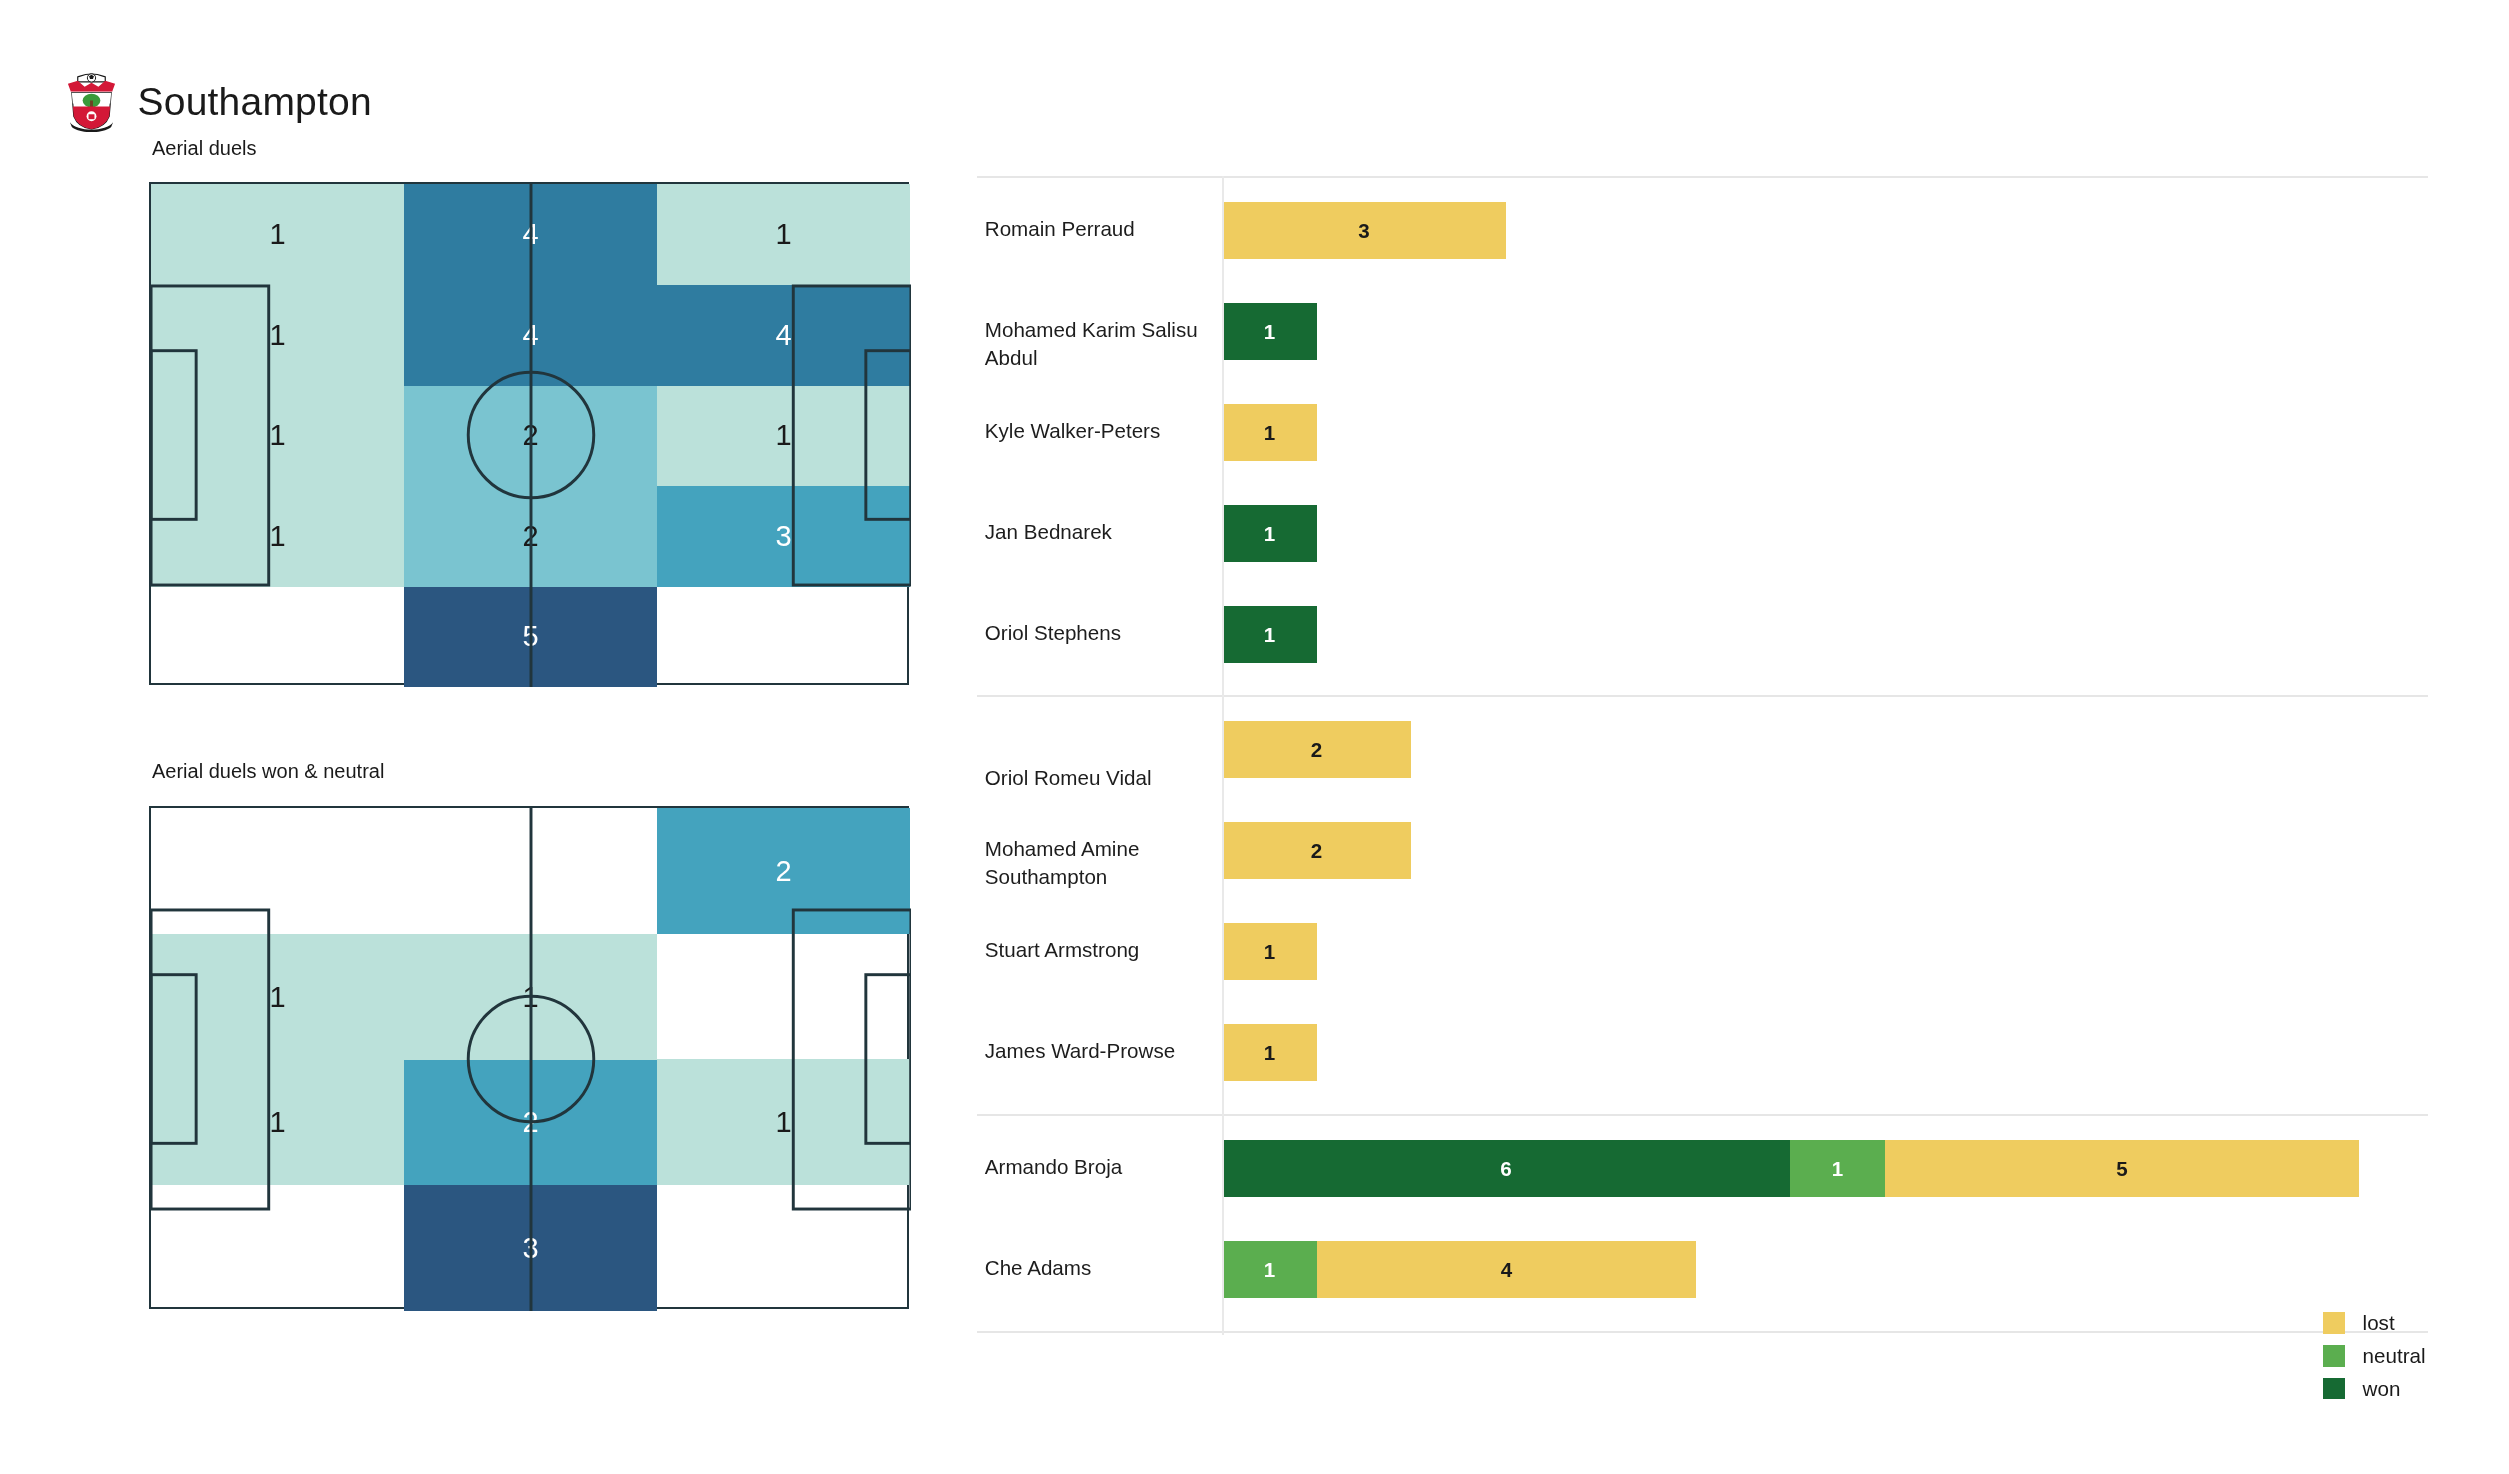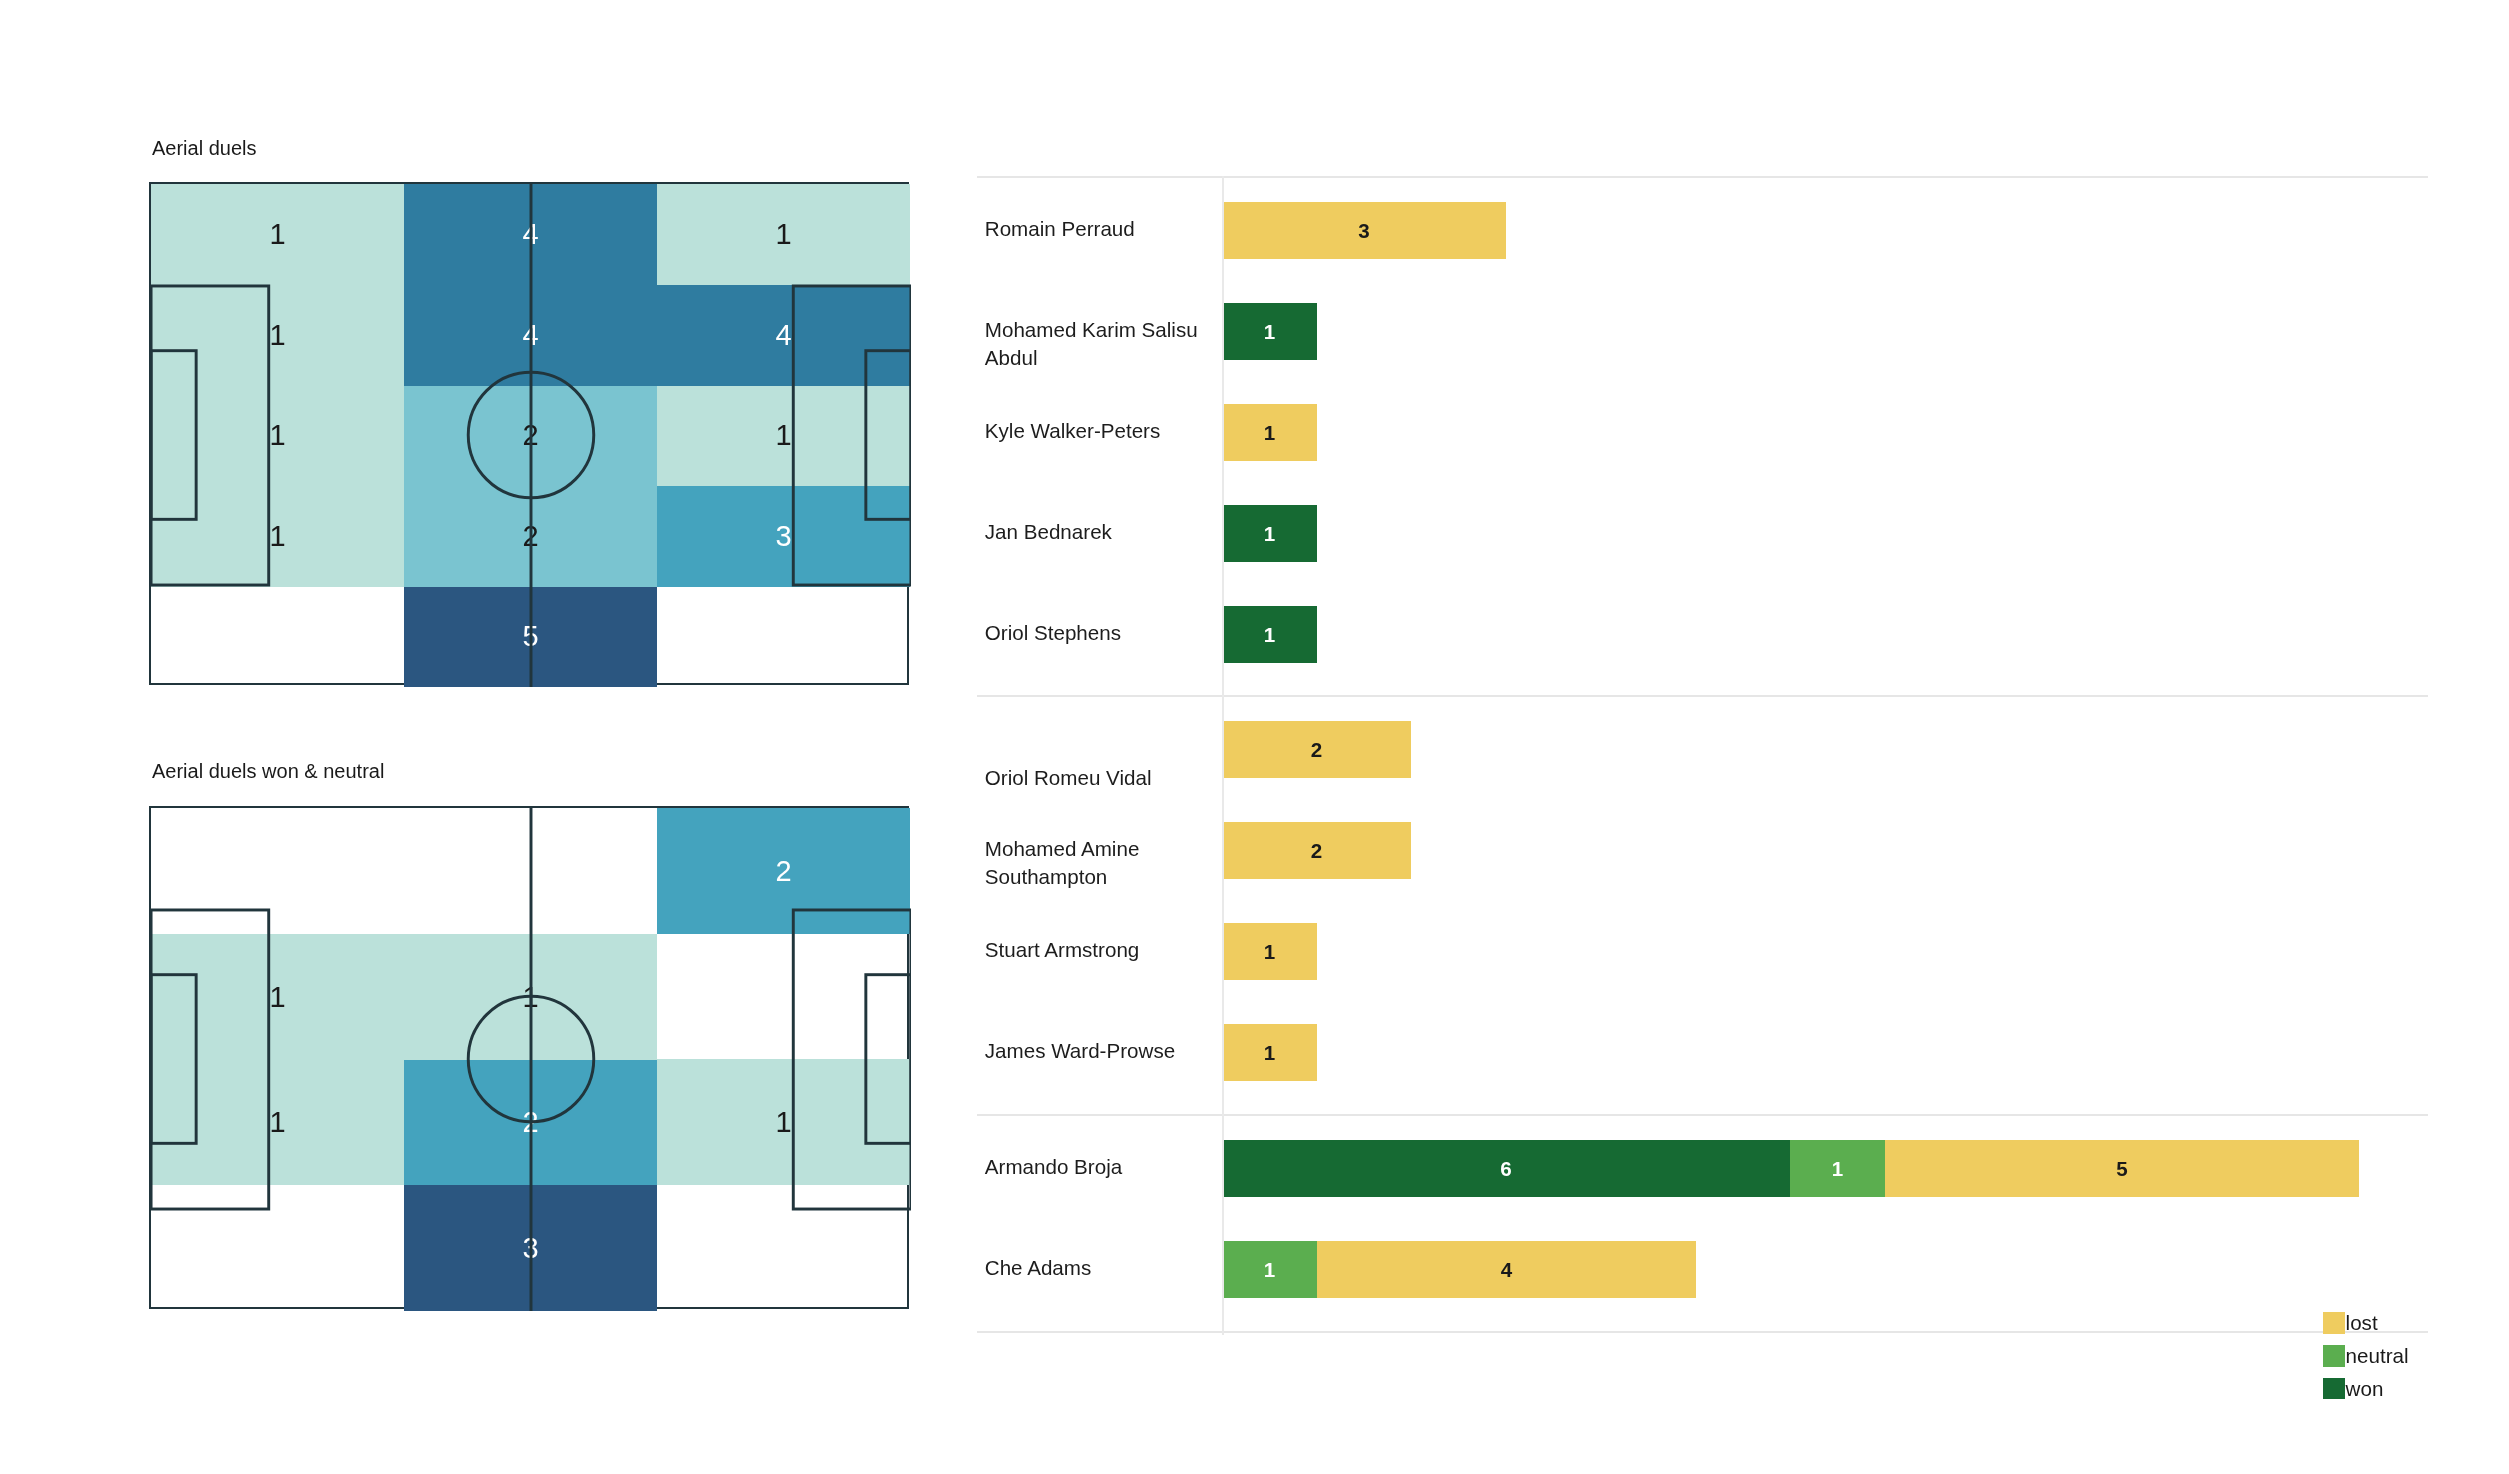--- a/index.html
+++ b/index.html
@@ -60,29 +60,49 @@
   .seg {
     display: flex; align-items: center; justify-content: center;
     font-size: 20.6px; font-weight: bold;
   }
   .seg.lost  { color: #1a1a1a; }
   .seg.neutral { color: #ffffff; }
   .seg.won   { color: #ffffff; }
 
   
   .legend { position: absolute; }
-  .legend-item { display: flex; align-items: center; gap: 1px; margin-bottom: 8.8px; }
+  .legend-item { display: flex; align-items: center; gap: 18px; margin-bottom: 8.8px; }
   .swatch { width: 21.6px; height: 21.6px; display: block; }
   .legend-label { font-size: 20.6px; color: #1a1a1a; }
 </style>
 </head>
 <body>
 
 <div id="root">
 
+  <div class="team-header">
+    <div class="crest">
+      <svg width="57" height="61" viewBox="0 0 58 62">
+        <path d="M29 3 C22 3 18 5 15 6 L15 11 L43 11 L43 6 C40 5 36 3 29 3Z" fill="#ffffff" stroke="#1a1a1a" stroke-width="1.2"></path>
+        <circle cx="29" cy="7" r="4.2" fill="#ffffff" stroke="#1a1a1a" stroke-width="1"></circle>
+        <path d="M26.5 5.3 l2.5 -1.4 2.5 1.4 -1 2.8 h-3 z" fill="#1a1a1a"></path>
+        <path d="M5 13 L15 10 L22 16 L29 12 L36 16 L43 10 L53 13 L50 21 L8 21 Z" fill="#d31837"></path>
+        <path d="M8 21 L50 21 L50 24 L8 24 Z" fill="#ffffff"></path>
+        <path d="M9 22 L49 22 L47 46 C44 54 36 58 29 59 C22 58 14 54 11 46 Z" fill="#ffffff" stroke="#1a1a1a" stroke-width="1.2"></path>
+        <path d="M9 22 L49 22 L48 33 L10 33 Z" fill="#ffffff"></path>
+        <ellipse cx="29" cy="30" rx="9" ry="7" fill="#3a9a3a"></ellipse>
+        <rect x="27.5" y="30" width="3" height="7" fill="#6b4423"></rect>
+        <path d="M10 36 L48 36 L47 46 C44 54 36 58 29 59 C22 58 14 54 11 46 Z" fill="#d31837"></path>
+        <circle cx="29" cy="46" r="5" fill="#ffffff"></circle>
+        <path d="M26 44 h6 v5 h-6 z" fill="#d31837"></path>
+        <path d="M7 52 C14 62 44 62 51 52 L49 57 C42 64 16 64 9 57 Z" fill="#1a1a1a"></path>
+      </svg>
+    </div>
+    <div class="team-name">Southampton</div>
+  </div>
 
   <div class="pitch-title" style="left:152px; top:137px;">Aerial duels</div>
 
   <div class="pitch-wrap" style="left:149px; top:182px;">
     <div class="pitch" id="pitch0" style="width:760px; height:503px;">
         <div class="cell" style="left: 253px; top: 402px; width: 253px; height: 101px; background: rgb(43, 86, 128); color: rgb(255, 255, 255);">5</div>
         <div class="cell" style="left: 506px; top: 302px; width: 253px; height: 101px; background: rgb(68, 163, 190); color: rgb(255, 255, 255);">3</div>
         <div class="cell" style="left: 253px; top: 302px; width: 253px; height: 101px; background: rgb(122, 196, 208); color: rgb(26, 26, 26);">2</div>
         <div class="cell" style="left: 0px; top: 302px; width: 253px; height: 101px; background: rgb(187, 225, 218); color: rgb(26, 26, 26);">1</div>
         <div class="cell" style="left: 506px; top: 201px; width: 253px; height: 101px; background: rgb(187, 225, 218); color: rgb(26, 26, 26);">1</div>

